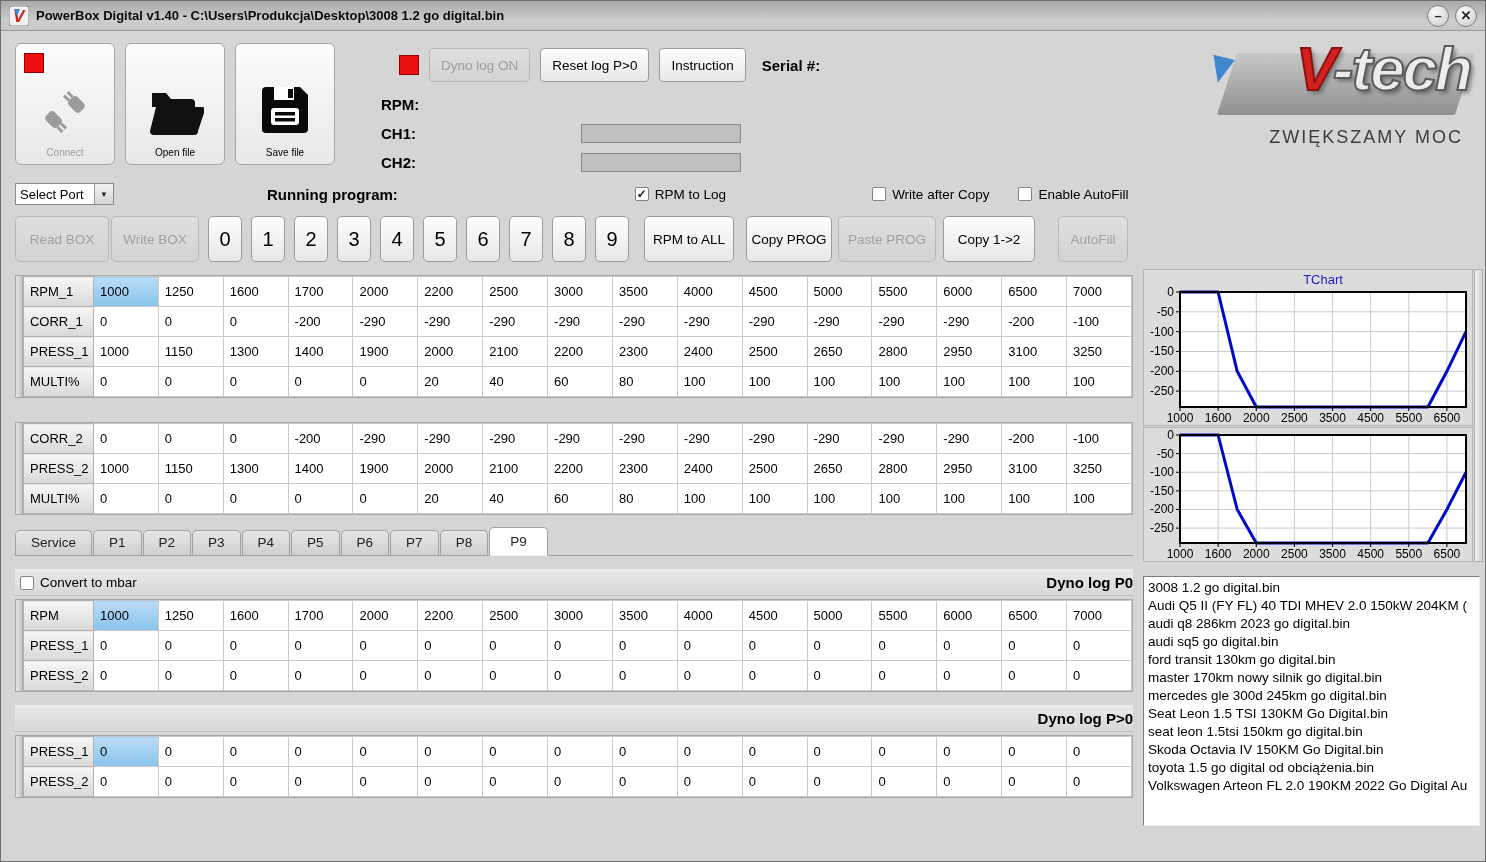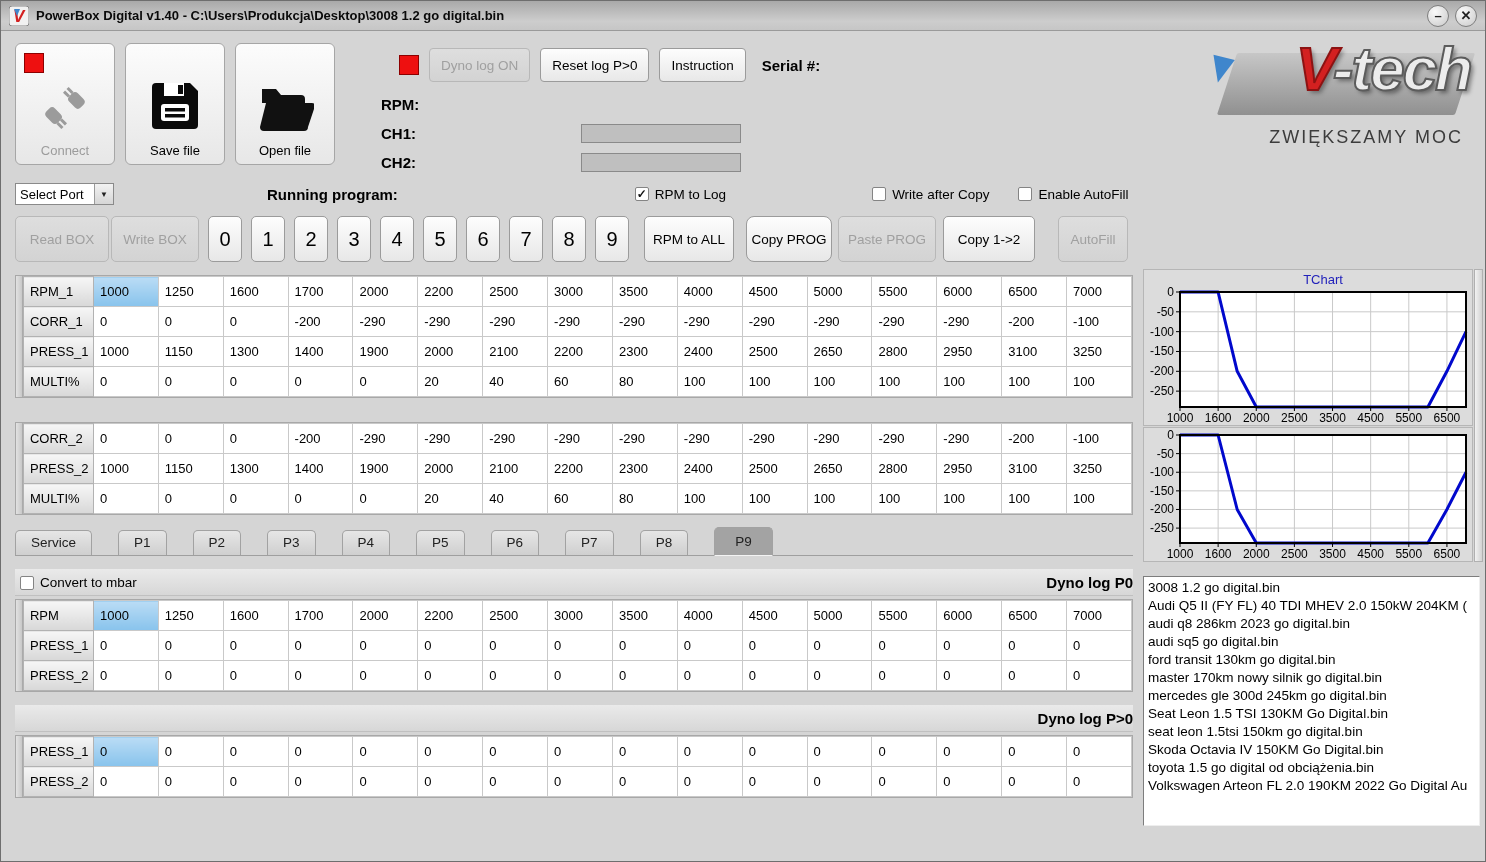--- a/index.html
+++ b/index.html
@@ -10,21 +10,21 @@
   
   .titlebar { height:30px; background:linear-gradient(#a9a9a9,#cdcdcd 70%,#c6c6c6); display:flex; align-items:center; padding:0 8px; border-bottom:1px solid #9a9a9a; }
   .titlebar .title { font-size:13px; font-weight:bold; color:#0a0a0a; margin-left:7px; flex:1; white-space:nowrap; overflow:hidden; }
   .winbtn { width:22px; height:22px; border-radius:50%; background:radial-gradient(circle at 35% 30%, #fafafa, #c9c9c9); border:1px solid #7e7e7e; display:flex; align-items:center; justify-content:center; font-size:13px; font-weight:bold; color:#222; margin-left:6px; cursor:default; }
 
   .main { position:absolute; left:14px; top:42px; width:1118px; }
 
   
   .toolbar-row { display:flex; }
   .bigbtn { position:relative; width:100px; height:122px; background:linear-gradient(#fcfcfc,#e7e7e7); border:1px solid #a6a6a6; border-radius:6px; margin-right:10px; display:flex; flex-direction:column; align-items:center; justify-content:flex-end; padding-bottom:6px; }
-  .bigbtn .blabel { font-size:13px; color:#000; }
+  .bigbtn .blabel { font-size:10px; color:#000; }
   .bigbtn .blabel.dis { color:#9c9c9c; }
   .indicator { width:20px; height:20px; background:#ee1010; border:1px solid #8d0000; }
   .bigbtn .indicator { position:absolute; left:8px; top:9px; }
   .bigbtn svg { margin-bottom:10px; }
 
   .status-col { margin-left:36px; }
   .statusrow1 { display:flex; align-items:center; margin-left:18px; margin-top:5px; }
   .smallbtn { height:30px; padding:16px 11px; font-size:13.5px; background:linear-gradient(#fdfdfd,#e8e8e8); border:1px solid #9b9b9b; border-radius:4px; color:#000; display:flex; align-items:center; }
   .smallbtn.dis, .btn.dis { background:linear-gradient(#dedede,#d3d3d3); color:#a0a0a0; border-color:#b8b8b8; }
   .statusrow1 .smallbtn { margin-left:10px; }
@@ -46,38 +46,38 @@
   .cb-autofill { margin-left:29px; }
 
   
   .actionrow { display:flex; align-items:center; margin-top:10px; }
   .btn { height:46px; font-size:13.5px; background:linear-gradient(#fdfdfd,#e7e7e7); border:1px solid #9b9b9b; border-radius:5px; color:#000; font-family:"Liberation Sans",sans-serif; }
   .b-read { width:94px; }
   .b-write { width:88px; margin-left:2px; }
   .digits { display:flex; gap:9px; margin-left:9px; }
   .btn.digit { width:34px; font-size:20px; }
   .b-rpmall { width:90px; margin-left:15px; }
-  .b-copy { width:86px; margin-left:12px;border-radius:8px; }
+  .b-copy { width:86px; margin-left:12px; }
   .b-paste { width:98px; margin-left:6px; }
   .b-copy12 { width:92px; margin-left:7px; }
   .b-autofill { width:70px; margin-left:23px; }
 
   
   .grid { display:flex; margin-top:13px; border:1px solid #a8a8a8; width:fit-content; background:#fff; }
   .grid2 { margin-top:24px; }
   .strip { width:7px; background:linear-gradient(90deg,#e2e2e2,#c8c8c8); border-right:1px solid #aaa; }
   .grid table { border-collapse:collapse; table-layout:fixed; }
   .grid td { height:30px; width:65px; border:1px solid #c9c9c9; font-size:13px; padding-left:6px; background:#fff; color:#000; overflow:hidden; white-space:nowrap; }
   .grid td.rlabel { width:70px; background:linear-gradient(#f6f6f6,#d8d8d8); border-color:#b2b2b2; }
   .grid td.sel { background:linear-gradient(#badcf5,#88c3ec); }
 
   
-  .tabbar { display:flex; align-items:flex-end; margin-top:12px; border-bottom:1px solid #9f9f9f; height:29px;gap:25px; }
+  .tabbar { display:flex; align-items:flex-end; margin-top:12px; border-bottom:1px solid #9f9f9f; height:29px; }
   .tab { height:25px; line-height:24px; padding:0 15px; background:linear-gradient(#e6e6e6,#cfcfcf); border:1px solid #a2a2a2; border-bottom:none; border-radius:5px 5px 0 0; margin-right:1px; font-size:13.5px; color:#222; }
-  .tab.active { background:#a3a3a3; height:29px; line-height:28px; padding:0 20px; margin-bottom:-1px; border-bottom:1px solid #f3f3f3; }
+  .tab.active { background:#ffffff; height:29px; line-height:28px; padding:0 20px; margin-bottom:-1px; border-bottom:1px solid #f3f3f3; }
 
   
   .dynoband { position:relative; height:27px; margin-top:13px; background:linear-gradient(#eaeaea,#d7d7d7); border-bottom:1px solid #c0c0c0; display:flex; align-items:center; justify-content:flex-end; font-size:15px; font-weight:bold; }
   .dynoband .cbwrap { position:absolute; left:5px; top:6px; font-weight:normal; }
   .dgrid { margin-top:3px; }
 
   
   .logo-block { position:absolute; left:1146px; top:44px; width:332px; height:125px; }
   .vt-plate { position:absolute; right:14px; top:8px; width:238px; height:62px; background:linear-gradient(#c7c7c7,#909090); transform:skewX(-18deg); border-radius:2px; }
   .vt-text { position:absolute; right:8px; top:-12px; font-style:italic; font-weight:bold; font-size:62px; white-space:nowrap; letter-spacing:-2px; }
@@ -125,36 +125,36 @@
             <g transform="rotate(45 36 16)">
               <rect x="30" y="10" width="16" height="12" rx="4"></rect>
               <rect x="23" y="12" width="7" height="3"></rect>
               <rect x="23" y="17" width="7" height="3"></rect>
             </g>
           </g>
         </svg>
         <span class="blabel dis">Connect</span>
       </div>
       <div class="bigbtn">
+        <svg width="58" height="52" viewBox="0 0 58 52">
+          <path d="M6 8 h14 l5 6 h20 a4 4 0 0 1 4 4 v4 h-43 z" fill="#111"></path>
+          <path d="M4 46 L10 22 h46 a3 3 0 0 1 3 3 L52 46 a4 4 0 0 1 -4 4 H8 a4 4 0 0 1 -4 -4 z" fill="#111"></path>
+        </svg>
+        <span class="blabel">Open file</span>
+      </div>
+      <div class="bigbtn">
         <svg width="54" height="54" viewBox="0 0 54 54">
           <path d="M4 8 a4 4 0 0 1 4 -4 h34 l8 8 v34 a4 4 0 0 1 -4 4 h-38 a4 4 0 0 1 -4 -4 z" fill="#0a0a0a"></path>
           <rect x="16" y="4" width="20" height="13" fill="#fff"></rect>
           <rect x="30" y="6" width="5" height="9" fill="#0a0a0a"></rect>
           <rect x="13" y="25" width="28" height="17" rx="3" fill="#fff"></rect>
           <rect x="17" y="29" width="20" height="3.5" fill="#0a0a0a"></rect>
           <rect x="17" y="35" width="20" height="3.5" fill="#0a0a0a"></rect>
         </svg>
         <span class="blabel">Save file</span>
-      </div>
-      <div class="bigbtn">
-        <svg width="58" height="52" viewBox="0 0 58 52">
-          <path d="M6 8 h14 l5 6 h20 a4 4 0 0 1 4 4 v4 h-43 z" fill="#111"></path>
-          <path d="M4 46 L10 22 h46 a3 3 0 0 1 3 3 L52 46 a4 4 0 0 1 -4 4 H8 a4 4 0 0 1 -4 -4 z" fill="#111"></path>
-        </svg>
-        <span class="blabel">Open file</span>
       </div>
 
       <div class="status-col">
         <div class="statusrow1">
           <span class="indicator"></span>
           <span class="smallbtn dis">Dyno log ON</span>
           <span class="smallbtn">Reset log P&gt;0</span>
           <span class="smallbtn">Instruction</span>
           <span class="serlabel">Serial #:</span>
         </div>

